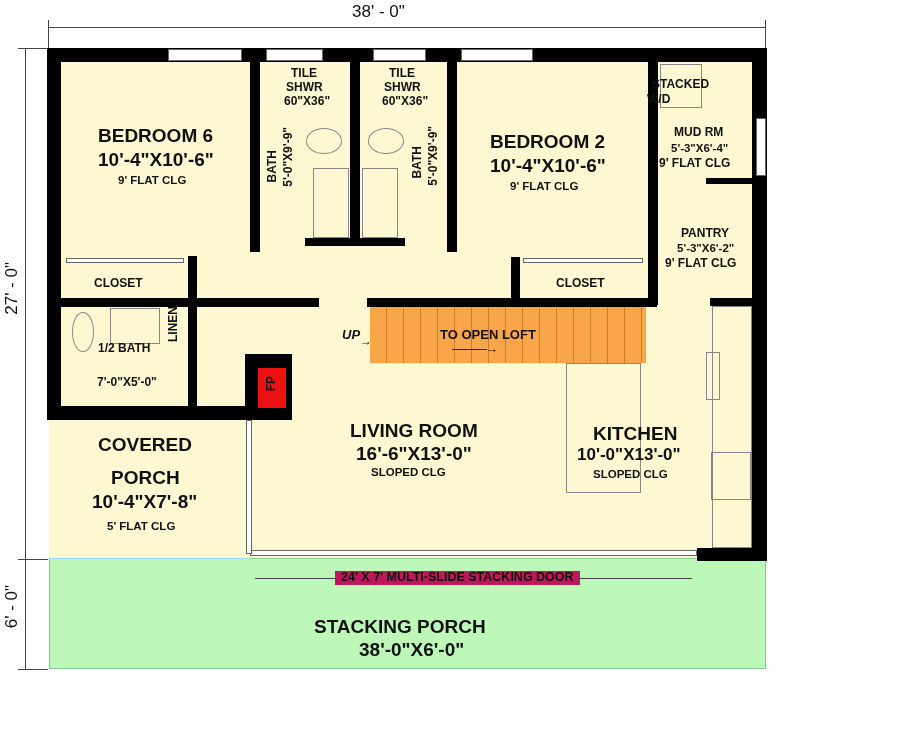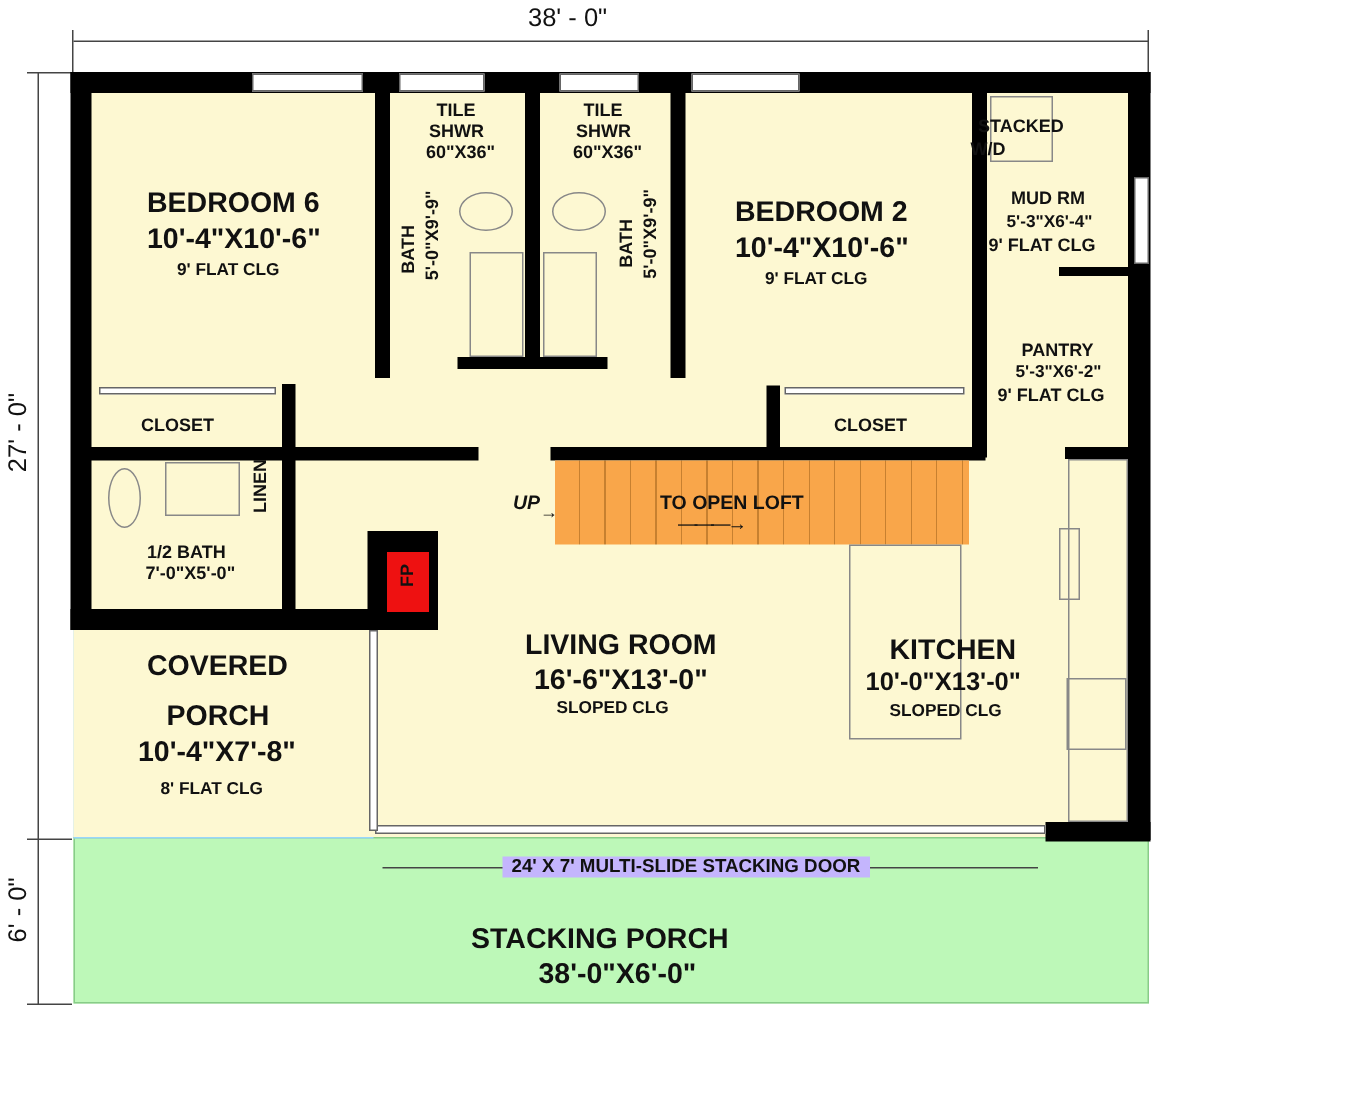--- a/index.html
+++ b/index.html
@@ -87,21 +87,21 @@
 <div class="fixture" style="left:368px;top:128px;width:36px;height:26px;border-radius:50%;"></div>
 <div class="fixture" style="left:313px;top:168px;width:36px;height:70px;"></div>
 <div class="fixture" style="left:362px;top:168px;width:36px;height:70px;"></div>
 <div class="fixture" style="left:72px;top:312px;width:22px;height:40px;border-radius:50%;"></div>
 <div class="fixture" style="left:110px;top:308px;width:50px;height:36px;"></div>
 <div class="fixture" style="left:660px;top:64px;width:42px;height:44px;"></div>
 
 <div class="window" style="left:250px;top:550px;width:447px;height:6px;"></div>
 <div class="window" style="left:246px;top:420px;width:6px;height:134px;"></div>
 <div class="thin" style="left:255px;top:578px;width:437px;height:1px;"></div>
-<div class="lbl" style="left:335px;top:571px;font-size:12.5px;background:#c4b5fd;padding:0 6px;">24' X 7' MULTI-SLIDE STACKING DOOR</div>
+<div class="lbl" style="left:335px;top:571px;font-size:12.5px;background:#be185d;padding:0 6px;">24' X 7' MULTI-SLIDE STACKING DOOR</div>
 
 <div class="lbl big" style="left:98px;top:126px;">BEDROOM 6</div>
 <div class="lbl big" style="left:98px;top:150px;">10'-4"X10'-6"</div>
 <div class="lbl xs" style="left:118px;top:174px;">9' FLAT CLG</div>
 
 <div class="lbl big" style="left:490px;top:132px;">BEDROOM 2</div>
 <div class="lbl big" style="left:490px;top:156px;">10'-4"X10'-6"</div>
 <div class="lbl xs" style="left:510px;top:180px;">9' FLAT CLG</div>
 
 <div class="lbl sm" style="left:291px;top:67px;">TILE</div>
@@ -113,21 +113,21 @@
 
 <div class="lbl sm vert" style="left:266px;top:150px;">BATH</div>
 <div class="lbl sm vert" style="left:282px;top:127px;">5'-0"X9'-9"</div>
 <div class="lbl sm vert" style="left:411px;top:146px;">BATH</div>
 <div class="lbl sm vert" style="left:427px;top:126px;">5'-0"X9'-9"</div>
 
 <div class="lbl sm" style="left:94px;top:277px;">CLOSET</div>
 <div class="lbl sm" style="left:556px;top:277px;">CLOSET</div>
 <div class="lbl sm vert" style="left:167px;top:306px;">LINEN</div>
 
-<div class="lbl sm" style="left:98px;top:362px;">1/2 BATH</div>
+<div class="lbl sm" style="left:98px;top:342px;">1/2 BATH</div>
 <div class="lbl sm" style="left:97px;top:376px;">7'-0"X5'-0"</div>
 
 <div class="lbl sm" style="left:652px;top:78px;">STACKED</div>
 <div class="lbl sm" style="left:647px;top:93px;">W/D</div>
 <div class="lbl sm" style="left:674px;top:126px;">MUD RM</div>
 <div class="lbl xs" style="left:671px;top:142px;">5'-3"X6'-4"</div>
 <div class="lbl sm" style="left:659px;top:157px;">9' FLAT CLG</div>
 
 <div class="lbl sm" style="left:681px;top:227px;">PANTRY</div>
 <div class="lbl xs" style="left:677px;top:242px;">5'-3"X6'-2"</div>
@@ -137,16 +137,16 @@
 <div class="lbl big" style="left:356px;top:444px;">16'-6"X13'-0"</div>
 <div class="lbl xs" style="left:371px;top:466px;">SLOPED CLG</div>
 
 <div class="lbl big" style="left:593px;top:424px;">KITCHEN</div>
 <div class="lbl mid" style="left:577px;top:446px;">10'-0"X13'-0"</div>
 <div class="lbl xs" style="left:593px;top:468px;">SLOPED CLG</div>
 
 <div class="lbl big" style="left:98px;top:435px;">COVERED</div>
 <div class="lbl big" style="left:111px;top:468px;">PORCH</div>
 <div class="lbl big" style="left:92px;top:492px;">10'-4"X7'-8"</div>
-<div class="lbl xs" style="left:107px;top:520px;">8' FLAT CLG</div>
+<div class="lbl xs" style="left:107px;top:520px;">5' FLAT CLG</div>
 
 <div class="lbl big" style="left:314px;top:617px;">STACKING PORCH</div>
 <div class="lbl big" style="left:359px;top:640px;">38'-0"X6'-0"</div>
 
 </body></html>

